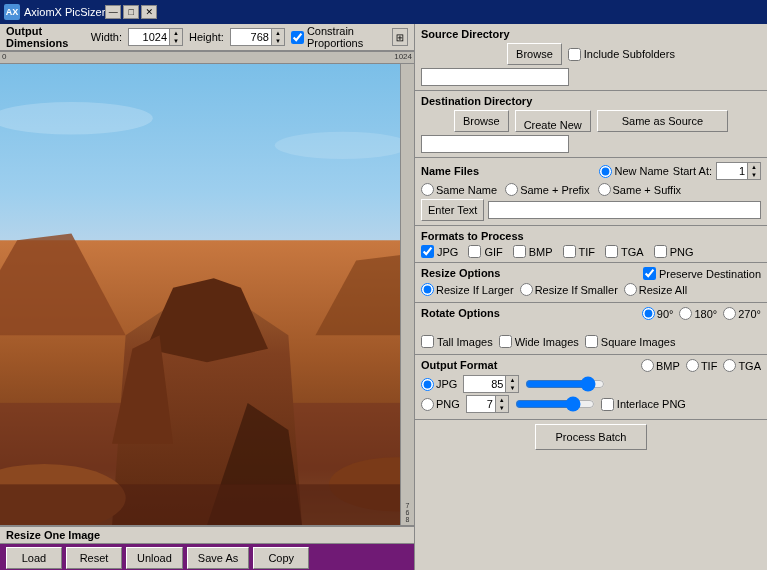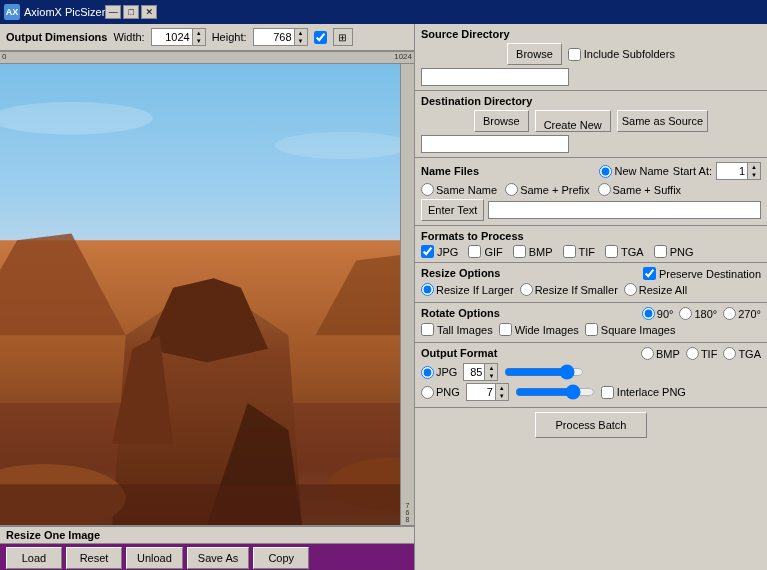--- a/index.html
+++ b/index.html
@@ -307,20 +307,21 @@
       <span>Height:</span>
       <div class="spinbox">
         <input type="text" value="768" style="">
         <div class="spinbox-btns">
           <button class="spinbox-btn">▲</button>
           <button class="spinbox-btn">▼</button>
         </div>
       </div>
       <label class="checkbox-label">
         <input type="checkbox" checked="" style="">
+        <span>Constrain Proportions</span>
       </label>
       <button class="ratio-btn" title="Lock ratio">⊞</button>
     </div>
 
     <div class="ruler">
       <span style="left:2px;">0</span>
       <span style="right:2px;">1024</span>
     </div>
 
     <div style="flex:1; display:flex; position:relative;">
@@ -406,21 +407,21 @@
         </label>
       </div>
       <input type="text" class="dir-input" style="">
     </div>
 
     <div class="src-dir-section">
       <div class="section-title">Destination Directory</div>
       <div class="dir-row">
         <button class="win-btn" style="min-width:50px; padding:2px 8px;">Browse</button>
         <button class="win-btn" style="padding:8px 8px;">Create New</button>
-        <button class="win-btn" style="padding:2px 4px;">Same as Source</button>
+        <button class="win-btn" style="padding:2px 24px;">Same as Source</button>
       </div>
       <input type="text" class="dir-input" style="">
     </div>
 
     <div class="name-files-section">
       <div style="display:flex; align-items:center; justify-content:space-between; margin-bottom:3px;">
         <span style="font-weight:bold;">Name Files</span>
         <div class="start-at-row">
           <label class="radio-label">
             <input type="radio" name="nameType" checked="" style="">
@@ -506,21 +507,21 @@
         <label class="radio-label">
           <input type="radio" name="resizeOpt" style="">
           <span>Resize All</span>
         </label>
       </div>
     </div>
 
     <div class="rotate-options-section">
       <div style="display:flex; justify-content:space-between; margin-bottom:3px;">
         <span style="font-weight:bold;">Rotate Options</span>
-        <div class="inline-row" style="margin-bottom:0;">
+        <div class="inline-row" style="margin-bottom:12px;">
           <label class="radio-label">
             <input type="radio" name="rotateDeg" checked="" style="">
             <span>90°</span>
           </label>
           <label class="radio-label">
             <input type="radio" name="rotateDeg" style="">
             <span>180°</span>
           </label>
           <label class="radio-label">
             <input type="radio" name="rotateDeg" style="">
@@ -561,21 +562,21 @@
             <span>TGA</span>
           </label>
         </div>
       </div>
       <div class="inline-row">
         <label class="radio-label">
           <input type="radio" name="outputFmt" checked="" style="">
           <span>JPG</span>
         </label>
         <div class="spinbox">
-          <input type="text" style="width: 20px;" value="85">
+          <input type="text" style="width: 41px;" value="85">
           <div class="spinbox-btns">
             <button class="spinbox-btn">▲</button>
             <button class="spinbox-btn">▼</button>
           </div>
         </div>
         <input type="range" min="0" max="100" value="85" class="jpg-slider" style="">
       </div>
       <div class="inline-row">
         <label class="radio-label">
           <input type="radio" name="outputFmt" style="">

